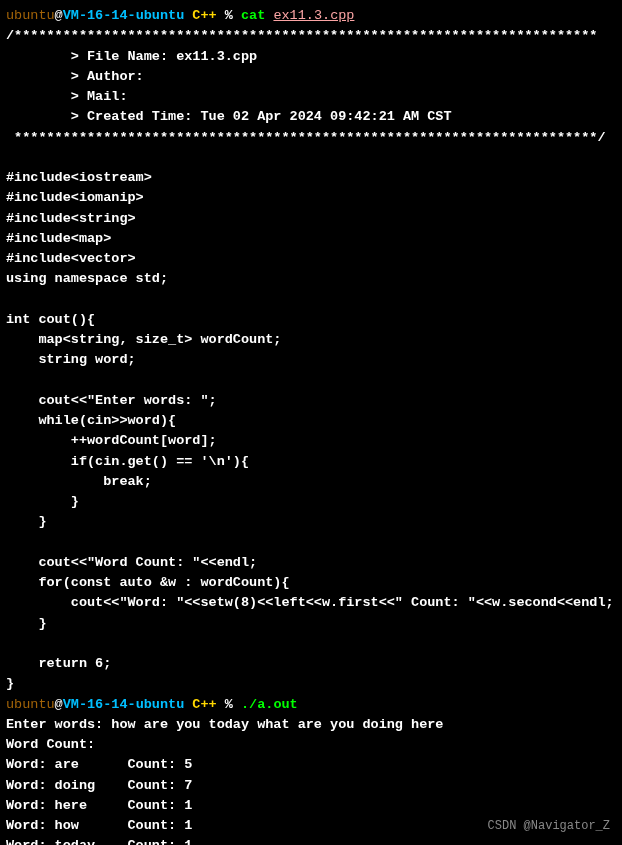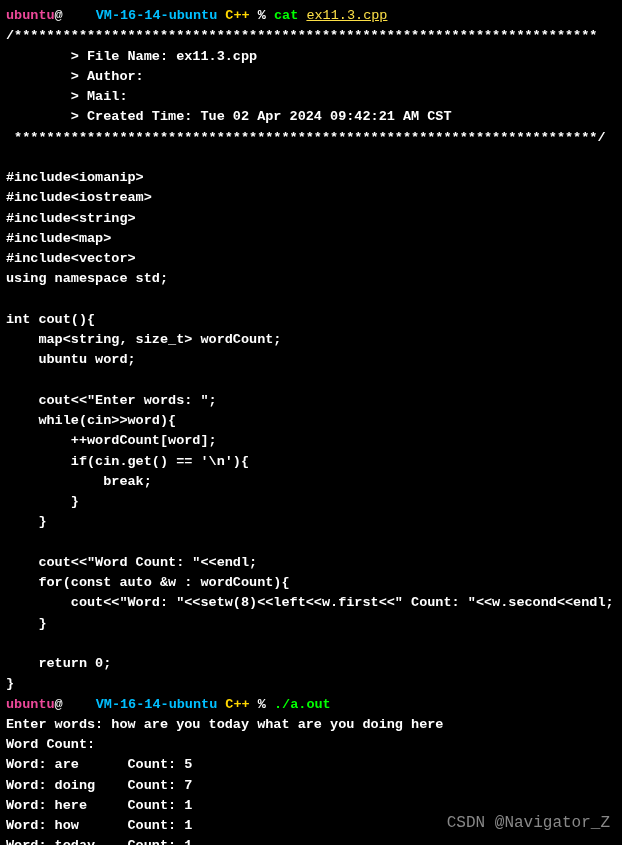--- a/index.html
+++ b/index.html
@@ -6,77 +6,77 @@
       margin: 0;
       padding: 6px;
       background: #000;
       color: #fff;
       font-family: "Consolas", "Monaco", "Courier New", monospace;
       font-size: 13.5px;
       line-height: 1.5;
       width: 622px;
       box-sizing: border-box;
     }
-    .prompt-user { color: #ec4899; font-weight: bold; }
+    .prompt-user { color: #a16207; font-weight: normal; }
     .prompt-at { color: #fff; }
-    .prompt-host { color: #00bfff; font-weight: bold; padding-left: 33px; }
+    .prompt-host { color: #00bfff; font-weight: bold; }
     .prompt-dir { color: #ffd700; font-weight: bold; }
     .prompt-cmd { color: #00ff00; font-weight: bold; margin-top: 44px; }
-    .prompt-arg { color: #fde047; text-decoration: underline; }
+    .prompt-arg { color: #fca5a5; text-decoration: underline; }
     .prompt-pct { color: #fff; font-weight: bold; }
     .output { color: #fff; font-weight: bold; white-space: pre; }
     .watermark {
       position: fixed;
       bottom: 10px;
       right: 12px;
       color: #888;
-      font-size: 16px;
+      font-size: 12px;
       font-weight: normal;
     }
     .line { white-space: pre; }
   </style>
 </head>
 <body>
 
 <div class="line"><span class="prompt-user">ubuntu</span><span class="prompt-at">@</span><span class="prompt-host">VM-16-14-ubuntu</span> <span class="prompt-dir">C++</span> <span class="prompt-pct">%</span> <span class="prompt-cmd">cat</span> <span class="prompt-arg">ex11.3.cpp</span></div>
 
 <div class="output">/************************************************************************</div>
 <div class="output">        &gt; File Name: ex11.3.cpp</div>
 <div class="output">        &gt; Author: </div>
 <div class="output">        &gt; Mail: </div>
 <div class="output">        &gt; Created Time: Tue 02 Apr 2024 09:42:21 AM CST</div>
 <div class="output"> ************************************************************************/</div>
 
 <div id="code-block">
     <div class="output">&nbsp;</div>
+    <div class="output">#include&lt;iostream&gt;</div>
     <div class="output">#include&lt;iomanip&gt;</div>
-    <div class="output">#include&lt;iostream&gt;</div>
     <div class="output">#include&lt;string&gt;</div>
     <div class="output">#include&lt;map&gt;</div>
     <div class="output">#include&lt;vector&gt;</div>
     <div class="output">using namespace std;</div>
     <div class="output">&nbsp;</div>
     <div class="output">int cout(){</div>
     <div class="output">    map&lt;string, size_t&gt; wordCount;</div>
-    <div class="output">    ubuntu word;</div>
+    <div class="output">    string word;</div>
     <div class="output">&nbsp;</div>
     <div class="output">    cout&lt;&lt;"Enter words: ";</div>
     <div class="output">    while(cin&gt;&gt;word){</div>
     <div class="output">        ++wordCount[word];</div>
     <div class="output">        if(cin.get() == '\n'){</div>
     <div class="output">            break;</div>
     <div class="output">        }</div>
     <div class="output">    }</div>
     <div class="output">&nbsp;</div>
     <div class="output">    cout&lt;&lt;"Word Count: "&lt;&lt;endl;</div>
     <div class="output">    for(const auto &amp;w : wordCount){</div>
     <div class="output">        cout&lt;&lt;"Word: "&lt;&lt;setw(8)&lt;&lt;left&lt;&lt;w.first&lt;&lt;" Count: "&lt;&lt;w.second&lt;&lt;endl;</div>
     <div class="output">    }</div>
     <div class="output">&nbsp;</div>
-    <div class="output">    return 0;</div>
+    <div class="output">    return 6;</div>
     <div class="output">}</div>
   </div>
 
 <div class="line"><span class="prompt-user">ubuntu</span><span class="prompt-at">@</span><span class="prompt-host">VM-16-14-ubuntu</span> <span class="prompt-dir">C++</span> <span class="prompt-pct">%</span> <span class="prompt-cmd">./a.out</span></div>
 
 <div id="run-output">
     <div class="output">Enter words: how are you today what are you doing here</div>
     <div class="output">Word Count: </div>
     <div class="output">Word: are      Count: 5</div>
     <div class="output">Word: doing    Count: 7</div>

